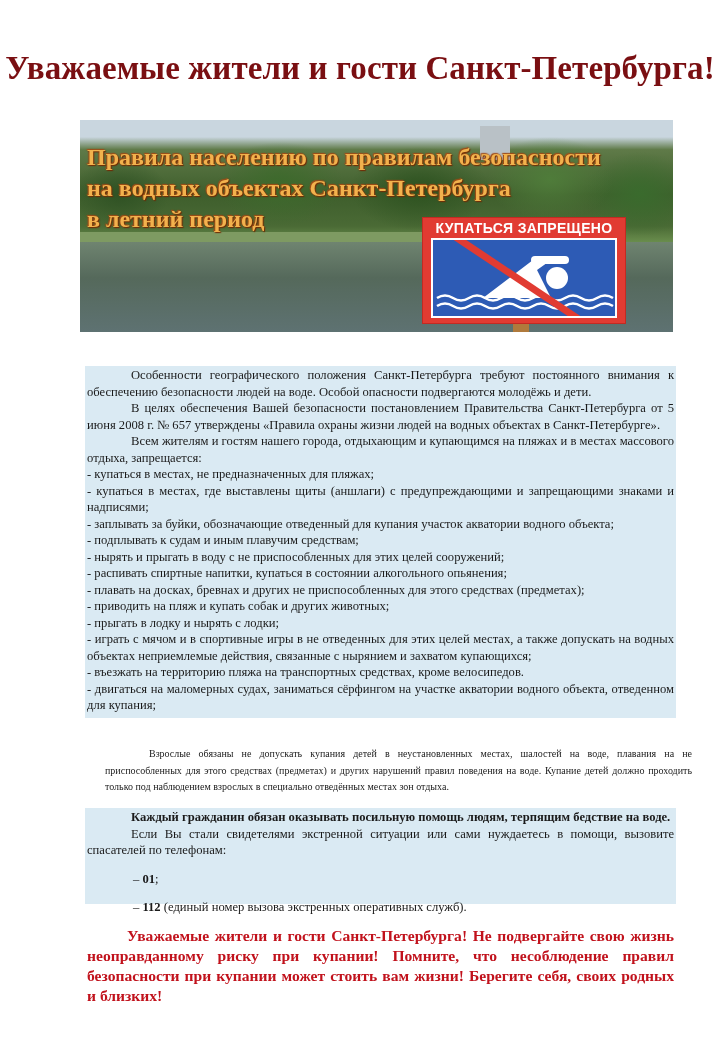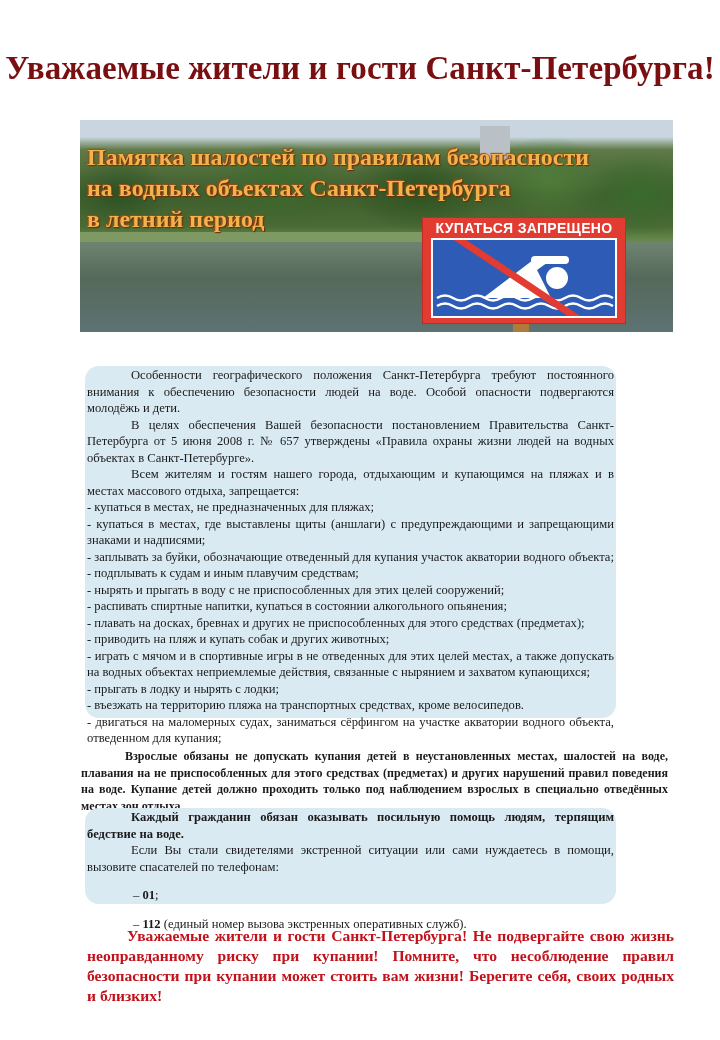--- a/index.html
+++ b/index.html
@@ -50,33 +50,32 @@
     font-size:14px; color:#ffffff; letter-spacing:0.3px;
   }
   .sign-panel {
     position:absolute; left:8px; top:20px; width:186px; height:80px;
     background:#2d5bb5; border:2px solid #ffffff; box-sizing:border-box; overflow:hidden;
   }
   .sign-post {
     position:absolute; left:433px; top:204px; width:16px; height:10px; background:#b07a3c;
   }
   .textbox {
-    position:absolute; left:85px; width:531px; background:#daeaf3;
+    position:absolute; left:85px; width:591px; background:#daeaf3;
     font-size:12.6px; line-height:16.5px; text-align:justify; box-sizing:border-box;
     padding:12px 2px;
-    border-radius:14px;
   }
   .box1 { top:366px; height:352px; padding-top:1px; }
   .box2 { top:808px; height:96px; padding-top:1px; }
   .p { margin:0; }
   .indent { text-indent:44px; }
   .li { margin:0; }
   .plain {
-    position:absolute; left:81px; width:587px; font-size:12px; line-height:16.5px;
-    text-align:justify; font-weight:bold;
+    position:absolute; left:105px; width:587px; font-size:10px; line-height:16.5px;
+    text-align:justify; font-weight:normal;
   }
   .adults { top:736px; }
   .bold { font-weight:bold; }
   .phone { padding-left:34px; margin:12px; }
   .closing {
     position:absolute; left:87px; top:914px; width:587px;
     font-weight:bold; font-size:15.6px; line-height:20px; color:#c1121c; text-align:justify;margin-top:12px;
   }
   .closing .indent { text-indent:40px; }
 </style>
@@ -84,21 +83,21 @@
 <body>
 
 <div class="title">Уважаемые жители и гости Санкт-Петербурга!</div>
 
 <div class="banner">
   <div class="trees"></div>
   <div class="building"></div>
   <div class="shore"></div>
   <div class="water"></div>
   <div class="banner-text">
-    <div>Памятка шалостей по правилам безопасности</div>
+    <div>Правила населению по правилам безопасности</div>
     <div>на водных объектах Санкт-Петербурга</div>
     <div>в летний период</div>
   </div>
   <div class="sign">
     <div class="sign-label">КУПАТЬСЯ ЗАПРЕЩЕНО</div>
     <div class="sign-panel">
       <svg width="182" height="76" viewBox="0 0 182 76">
         <polygon points="50,58 100,20 118,20 104,30 118,58" fill="#ffffff"></polygon>
         <rect x="98" y="16" width="38" height="8" rx="4" fill="#ffffff"></rect>
         <circle cx="124" cy="38" r="11" fill="#ffffff"></circle>
@@ -116,22 +115,22 @@
   <p class="p indent">В целях обеспечения Вашей безопасности постановлением Правительства Санкт-Петербурга от 5 июня 2008 г. № 657 утверждены «Правила охраны жизни людей  на водных объектах в Санкт-Петербурге».</p>
   <p class="p indent">Всем жителям и гостям нашего города, отдыхающим и купающимся на пляжах  и в местах массового отдыха, запрещается:</p>
   <p class="li">- купаться в местах, не предназначенных для пляжах;</p>
   <p class="li">- купаться в местах, где выставлены щиты (аншлаги) с предупреждающими и запрещающими знаками и надписями;</p>
   <p class="li">- заплывать за буйки, обозначающие отведенный для купания участок акватории водного объекта;</p>
   <p class="li">- подплывать к судам и иным плавучим средствам;</p>
   <p class="li">- нырять и прыгать в воду с не приспособленных для этих целей сооружений;</p>
   <p class="li">- распивать спиртные напитки, купаться в состоянии алкогольного опьянения;</p>
   <p class="li">- плавать на досках, бревнах и других не приспособленных для этого средствах (предметах);</p>
   <p class="li">- приводить на пляж и купать собак и других животных;</p>
+  <p class="li">- прыгать в лодку и нырять с лодки;</p>
   <p class="li">- играть с мячом и в спортивные игры в не отведенных для этих целей местах, а также допускать на водных объектах неприемлемые действия, связанные с нырянием и захватом купающихся;</p>
-  <p class="li">- прыгать в лодку и нырять с лодки;</p>
   <p class="li">- въезжать на территорию пляжа на транспортных средствах, кроме велосипедов.</p>
   <p class="li">- двигаться на маломерных судах, заниматься сёрфингом на участке акватории водного объекта, отведенном для купания;</p>
 </div>
 
 <p class="plain adults indent">Взрослые обязаны не допускать купания детей в неустановленных местах, шалостей на воде, плавания на не приспособленных для этого средствах (предметах) и других нарушений правил поведения на воде. Купание  детей  должно  проходить  только  под  наблюдением взрослых  в  специально отведённых местах зон отдыха.</p>
 
 <div class="textbox box2">
   <p class="p indent bold">Каждый гражданин обязан оказывать посильную помощь людям, терпящим бедствие на воде.</p>
   <p class="p indent">Если Вы стали свидетелями экстренной ситуации или сами нуждаетесь в помощи, вызовите спасателей по телефонам:</p>
   <p class="phone"><span>– </span><span class="bold">01</span><span>;</span></p>

